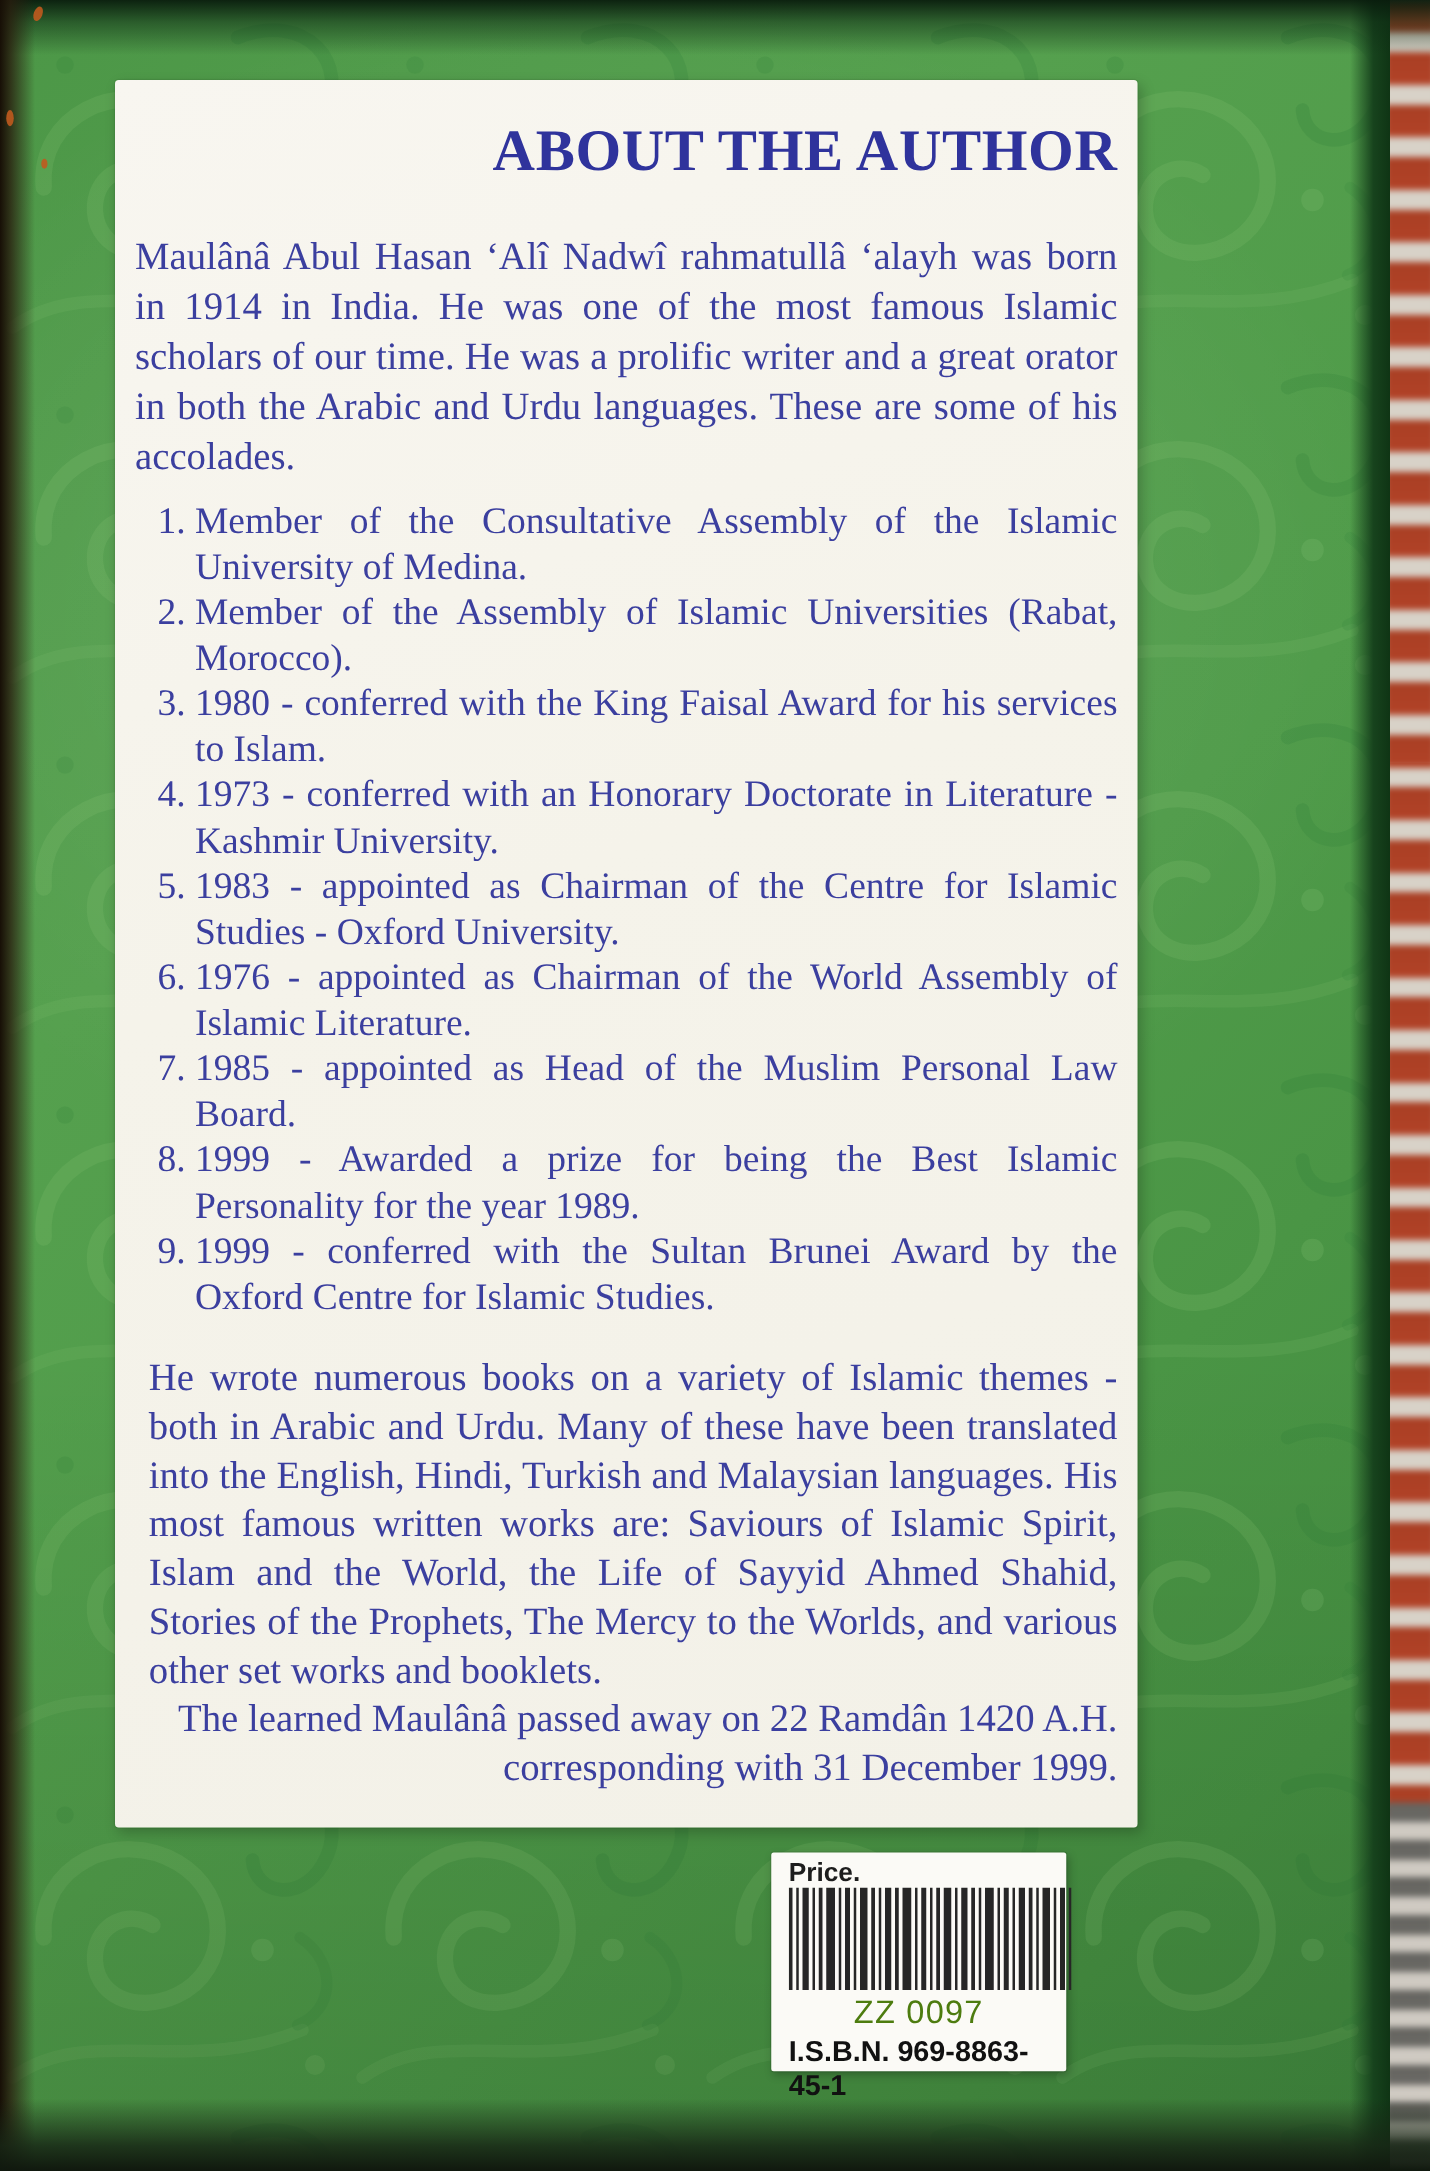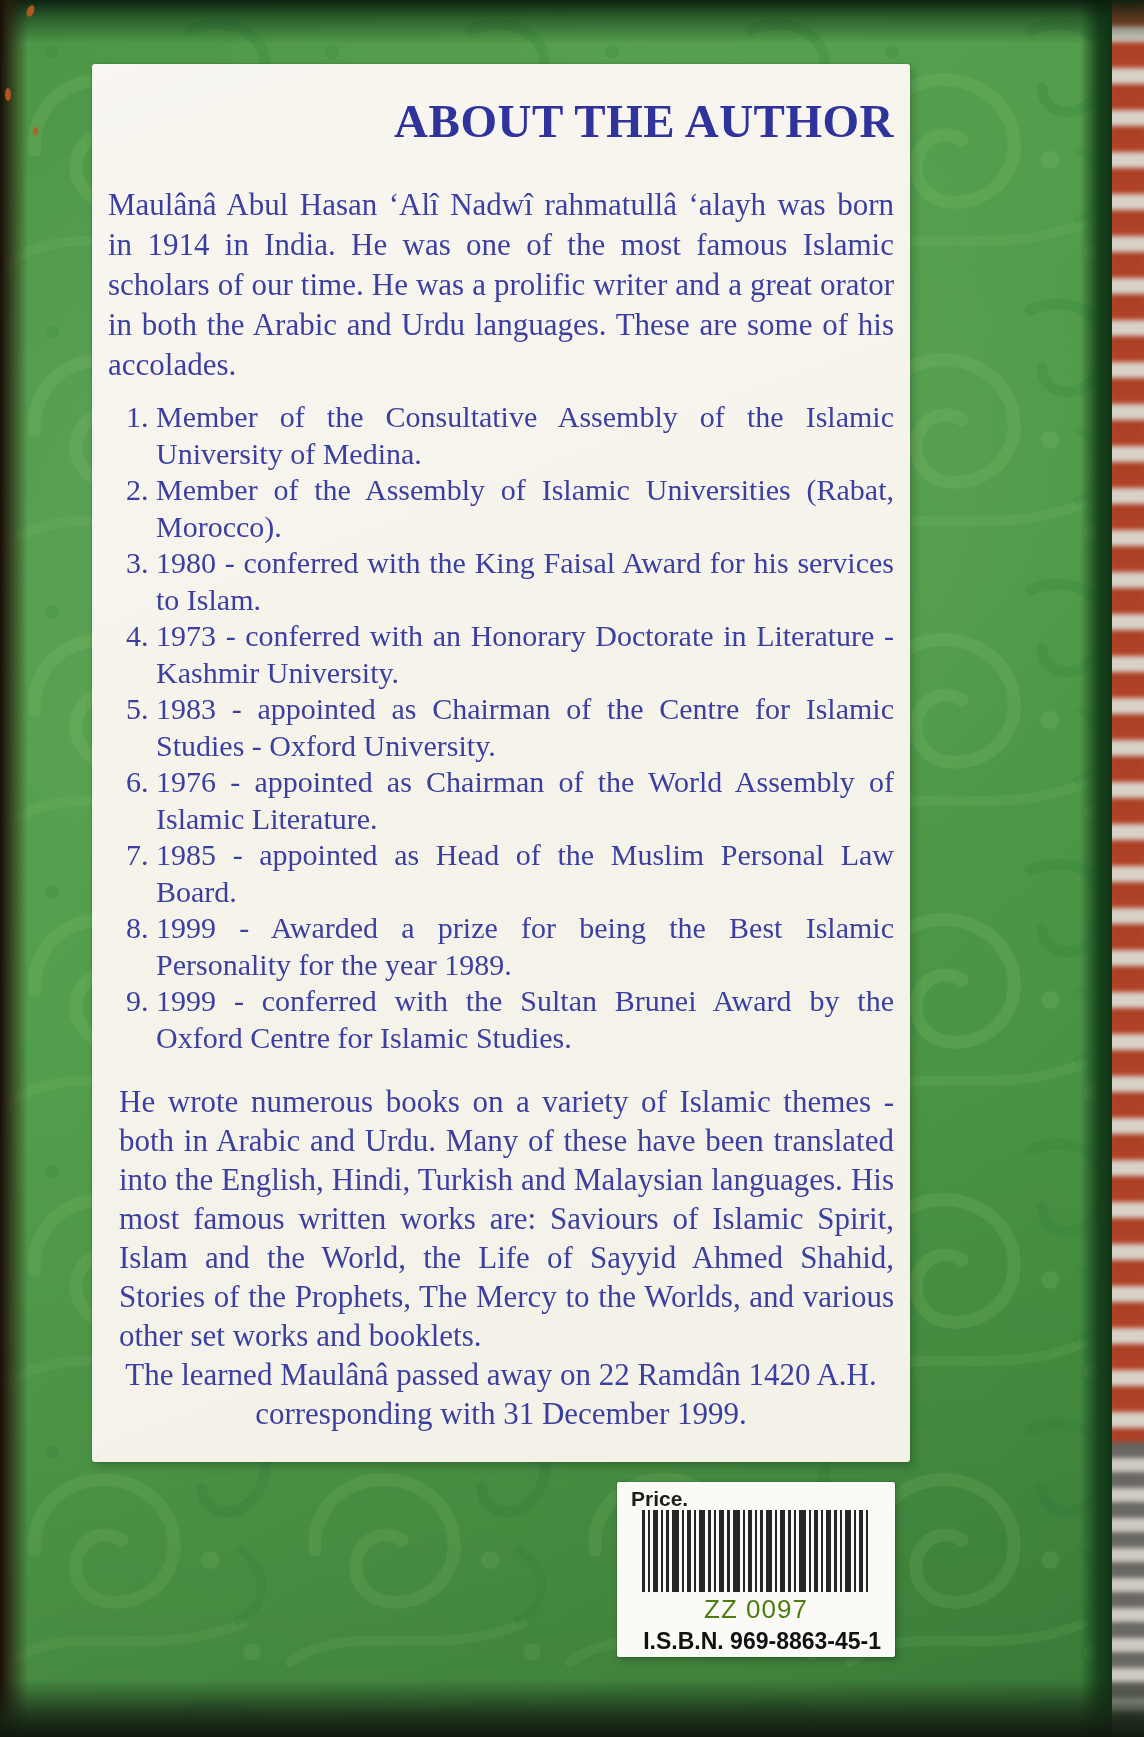--- a/index.html
+++ b/index.html
@@ -60,34 +60,34 @@
   }
   .intro{
     margin:40px 0 0 0;font-size:31px;line-height:40px;
     text-align:justify;
   }
   .accolades{margin:14px 0 0 0;font-size:30px;line-height:36.5px;padding-left:18px;}
   .acc-item{display:flex;}
   .acc-num{flex:0 0 30px;}
   .acc-txt{flex:1;text-align:justify;}
   .outro{margin:26px 0 0 11px;font-size:31px;line-height:39px;text-align:justify;}
-  .outro2{margin:0;font-size:31px;line-height:39px;text-align:center;}
+  .outro2{margin:0;font-size:31px;line-height:39px;text-align:right;}
 
   
   .price-label{
-    position:absolute;left:617px;top:1482px;width:278px;height:175px;
+    position:absolute;left:617px;top:1482px;width:236px;height:175px;
     background:#fbfaf6;border-radius:2px;
     box-shadow:0 0 0 1px rgba(0,0,0,.08), 2px 3px 7px rgba(0,0,0,.25);
     font-family:"Liberation Sans", sans-serif;color:#1d1d1d;
     box-sizing:border-box;padding:6px 14px 4px 14px;
   }
   .price-caption{font-size:21px;font-weight:bold;line-height:22px;}
   .barcode{display:block;width:228px;height:82px;margin:0 auto;}
   .code-text{font-size:26px;text-align:center;margin-top:2px;letter-spacing:1px;color:#4d7c0f;}
-  .isbn-text{font-size:23px;font-weight:bold;text-align:right;margin-top:3px;color:#111;}
+  .isbn-text{font-size:23px;font-weight:bold;text-align:left;margin-top:3px;color:#111;}
 </style>
 </head>
 <body>
 
 <div class="scene">
 
   <div class="cover">
     <svg class="pattern-svg" xmlns="http://www.w3.org/2000/svg" width="1144" height="1737">
       <defs>
         <pattern id="swirl" width="280" height="280" patternUnits="userSpaceOnUse">

